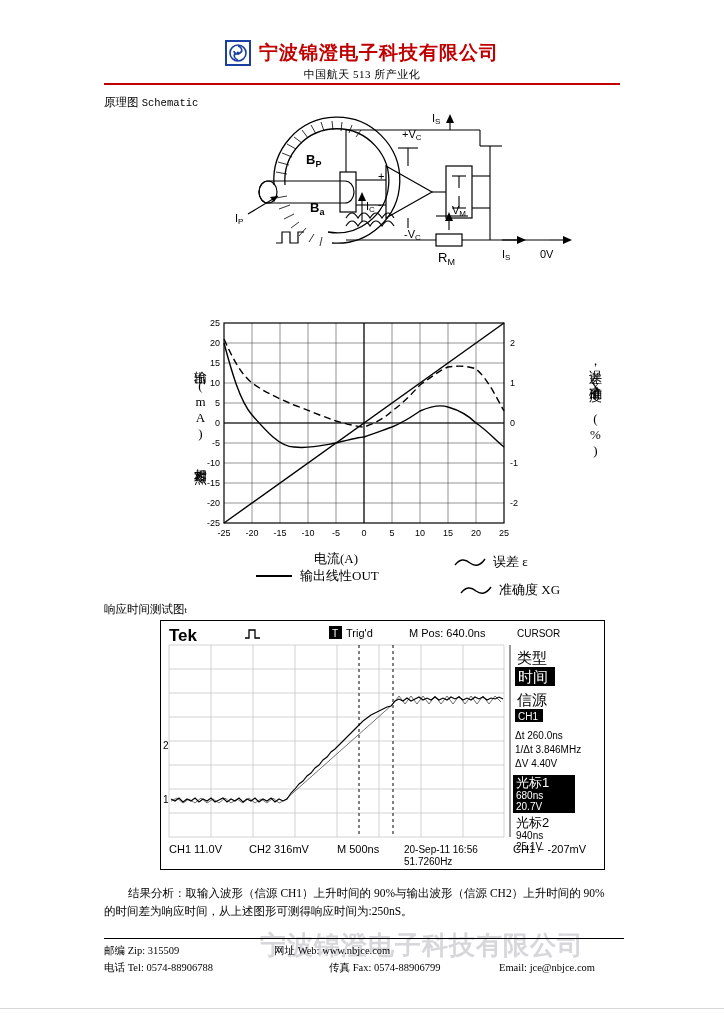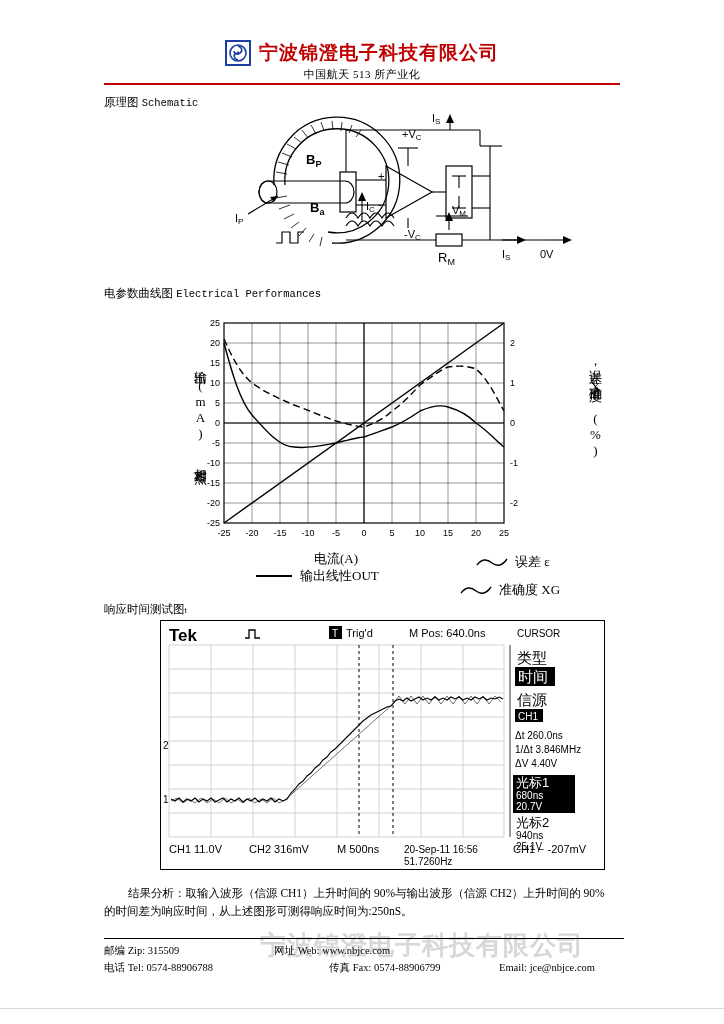--- a/index.html
+++ b/index.html
@@ -237,24 +237,20 @@
         <text x="302" y="104">V<tspan font-size="8" dy="2">M</tspan></text>
         <text x="288" y="152" font-size="13">R<tspan font-size="9" dy="3">M</tspan></text>
         <text x="352" y="148">I<tspan font-size="8" dy="2">S</tspan></text>
         <text x="390" y="148">0V</text>
         <text x="228" y="70" font-size="11">+</text>
         <text x="228" y="98" font-size="11">-</text>
       </g>
     </svg>
   </div>
 
-  <div class="sec-title" style="left:104px; top:286px;">
-    <span class="cn">电参数曲线图</span>
-    <span class="en">Electrical Performances</span>
-  </div>
 
   <div class="chart-wrap">
 
     <div class="ylab-left">输出 (mA) 相对零点</div>
     <div class="ylab-right">误差，准确度X (%)</div>
 
     <svg width="520" height="250" viewBox="0 0 520 250">
 
       <rect x="120" y="18" width="280" height="200" fill="#fff" stroke="#000" stroke-width="1.2"></rect>
       <g stroke="#000" stroke-width="0.5" opacity="0.85">
@@ -328,21 +324,21 @@
 
     <div class="xlab">电流(A)</div>
 
     <div class="legend">
       <div class="legend-item" style="left:0px; top:0px;justify-content:center;">
         <svg width="40" height="10">
           <line x1="2" y1="5" x2="38" y2="5" stroke="#000" stroke-width="2"></line>
         </svg>
         <span>输出线性OUT</span>
       </div>
-      <div class="legend-item" style="left:221px; top:-14px;">
+      <div class="legend-item" style="left:199px; top:-14px;">
         <svg width="34" height="12">
           <path d="M2 9 Q9 0 17 7 Q25 13 32 3" fill="none" stroke="#000" stroke-width="1.4"></path>
         </svg>
         <span>误差 ε</span>
       </div>
       <div class="legend-item" style="left:205px; top:14px;">
         <svg width="34" height="12">
           <path d="M2 9 Q9 0 17 7 Q25 13 32 3" fill="none" stroke="#000" stroke-width="1.4"></path>
         </svg>
         <span>准确度  XG</span>

